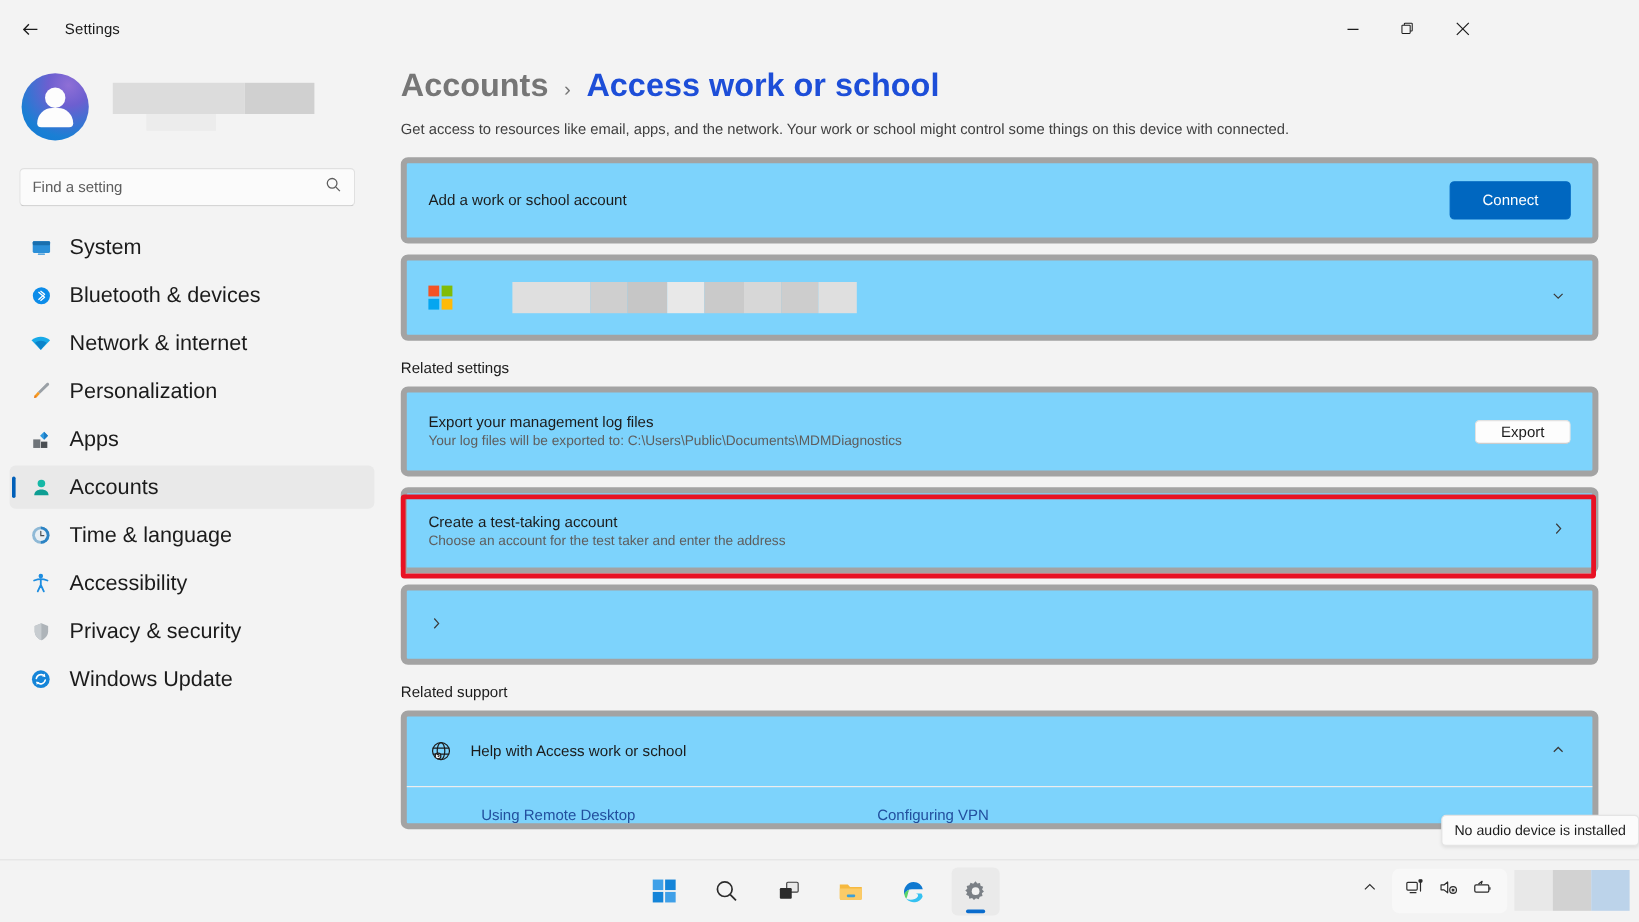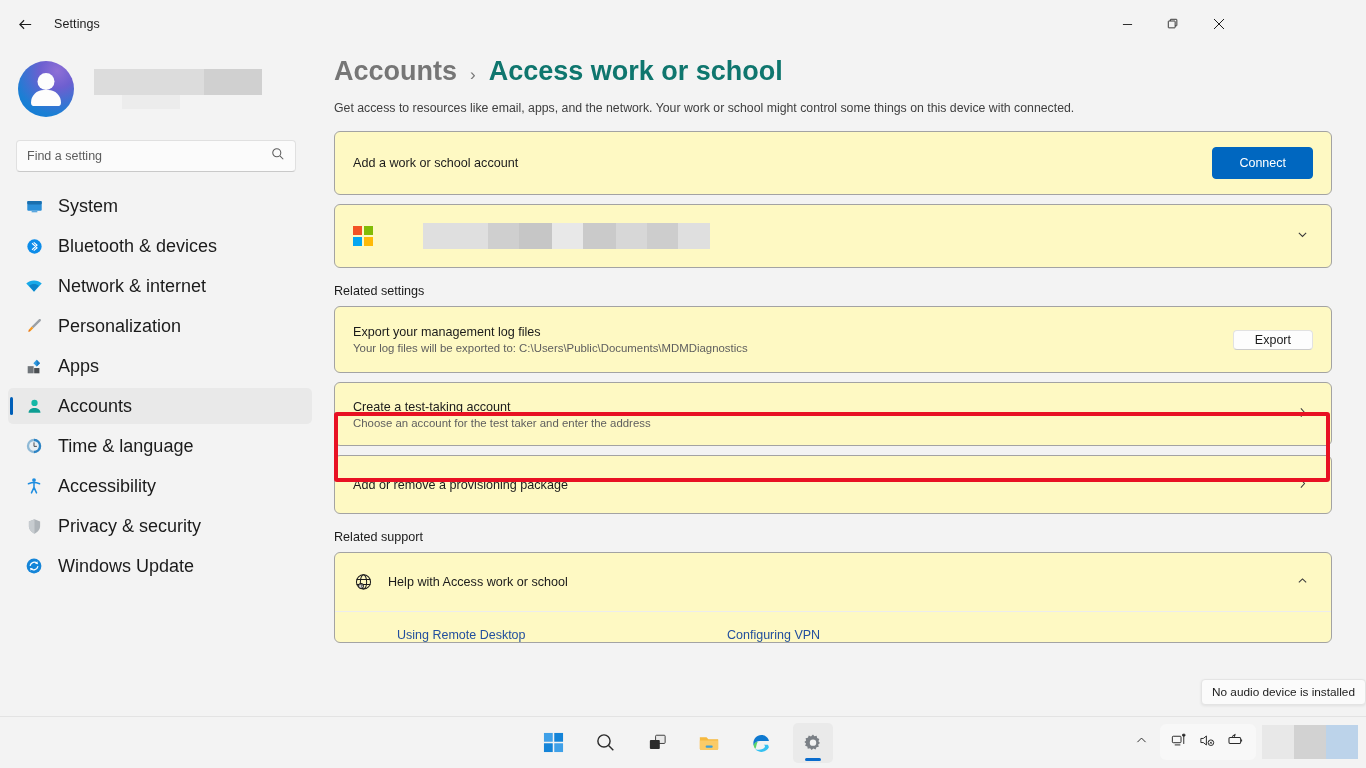--- a/index.html
+++ b/index.html
@@ -80,25 +80,25 @@
   .navlabel { font-size: 18px; color: #1b1b1b; }
 
   
   .content {
     position: absolute; left: 320px; top: 48px; width: 1046px; height: 668px;
     overflow: hidden;
   }
   .breadcrumb { display: flex; align-items: baseline; padding: 8px 0 0 14px; }
   .crumb-parent { font-size: 27px; color: #767676; font-weight: 600; }
   .crumb-sep { font-size: 17px; color: #767676; margin: 0 13px; }
-  .crumb-current { font-size: 27px; color: #0f766e; font-weight: 600; }
+  .crumb-current { font-size: 27px; color: #1d4ed8; font-weight: 600; }
   .page-desc { margin: 14px 0 0 14px; font-size: 12.3px; color: #404040; }
 
   .card {
-    margin: 0 34px 0 14px; background: #fef9c3; border: 1px solid #a3a3a3;
+    margin: 0 34px 0 14px; background: #7dd3fc; border: 5px solid #a3a3a3;
     border-radius: 6px;
   }
   .row {
     display: flex; align-items: center; min-height: 60px; padding: 0 18px;
   }
   .row-text { flex: 1; }
   .row-title { font-size: 12.6px; color: #1b1b1b; }
   .row-sub { font-size: 11.4px; color: #5e5e5e; margin-top: 3px; }
   .chev { color: #1b1b1b; font-size: 14px; padding-right: 4px; }
 
@@ -404,23 +404,20 @@
         <span class="chev">
           <svg width="13" height="13" viewBox="0 0 16 16" fill="none" stroke="#3b3b3b" stroke-width="1.25">
             <path d="M6 3l4.5 5L6 13"></path>
           </svg>
         </span>
       </div>
     </div>
 
     <div class="card" style="margin-top:9px;">
       <div class="row" style="min-height:57px;">
-        <div class="row-text">
-          <div class="row-title">Add or remove a provisioning package</div>
-        </div>
         <span class="chev">
           <svg width="13" height="13" viewBox="0 0 16 16" fill="none" stroke="#3b3b3b" stroke-width="1.25">
             <path d="M6 3l4.5 5L6 13"></path>
           </svg>
         </span>
       </div>
     </div>
 
     <div class="section-label">Related support</div>
 

